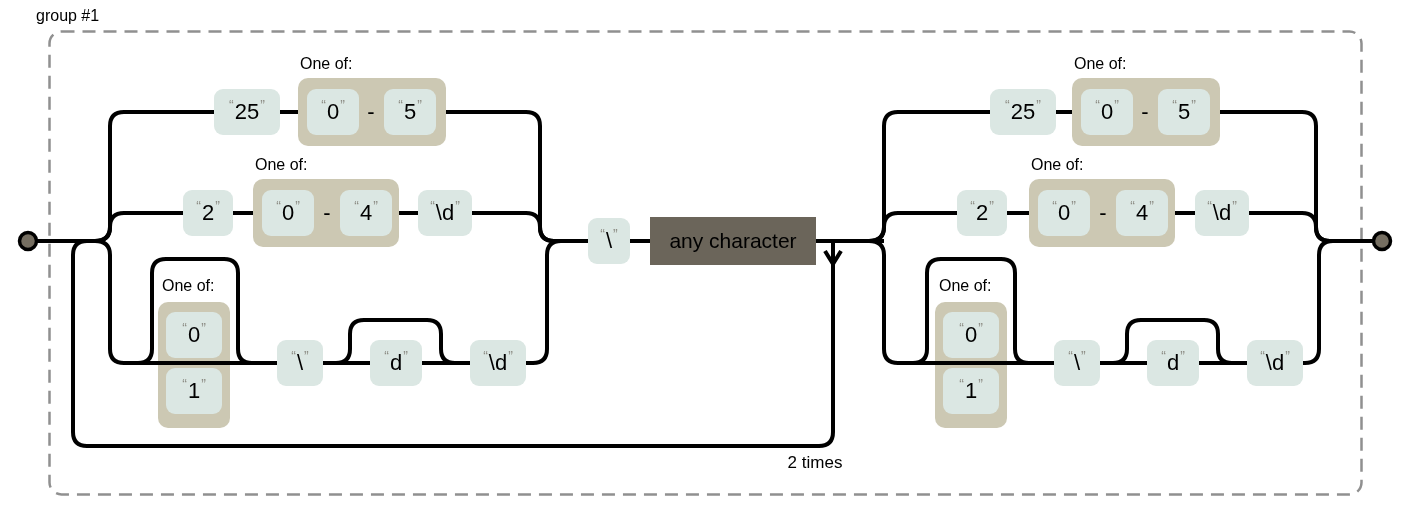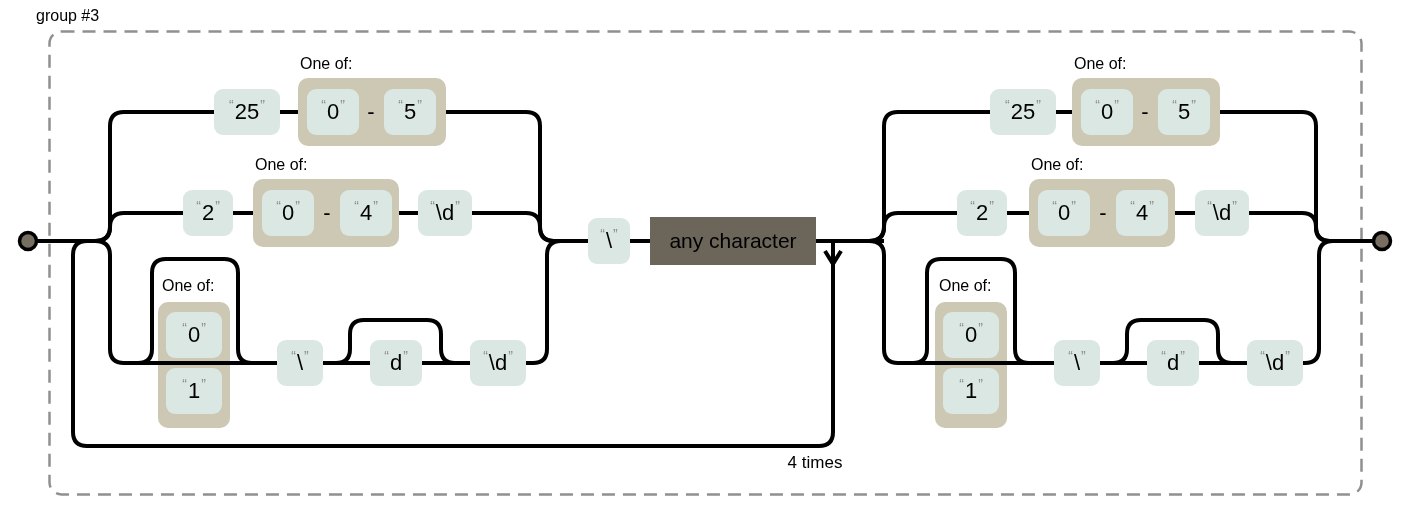--- a/index.html
+++ b/index.html
@@ -36,21 +36,21 @@
   .looplabel{
     position:absolute;left:770px;top:453px;width:90px;text-align:center;
     font-size:17px;z-index:3;white-space:nowrap;
   }
 </style>
 </head>
 <body>
 
 <div id="stage">
 
-  <div class="grouplabel">group #3</div>
+  <div class="grouplabel">group #1</div>
 
   <div class="charset" style="left:298px;top:78px;width:148px;height:68px"></div>
   <div class="charset" style="left:253px;top:179px;width:146px;height:68px"></div>
   <div class="charset" style="left:158px;top:302px;width:72px;height:126px"></div>
   <div class="charset" style="left:1072px;top:78px;width:148px;height:68px"></div>
   <div class="charset" style="left:1029px;top:179px;width:146px;height:68px"></div>
   <div class="charset" style="left:935px;top:302px;width:72px;height:126px"></div>
 
   <svg width="1408" height="522" viewBox="0 0 1408 522">
     <rect x="49.5" y="31.5" width="1312" height="463" rx="12" fill="none" stroke="#909090" stroke-width="2.5" stroke-dasharray="13 8"></rect>
@@ -243,15 +243,15 @@
       <span class="q">“</span>
       <span>d</span>
       <span class="q">”</span>
     </div>
   <div class="box" style="left:1247px;top:340px;width:56px;height:46px">
       <span class="q">“</span>
       <span>\d</span>
       <span class="q">”</span>
     </div>
 
-  <div class="looplabel">4 times</div>
+  <div class="looplabel">2 times</div>
 
 </div>
 
 </body></html>

